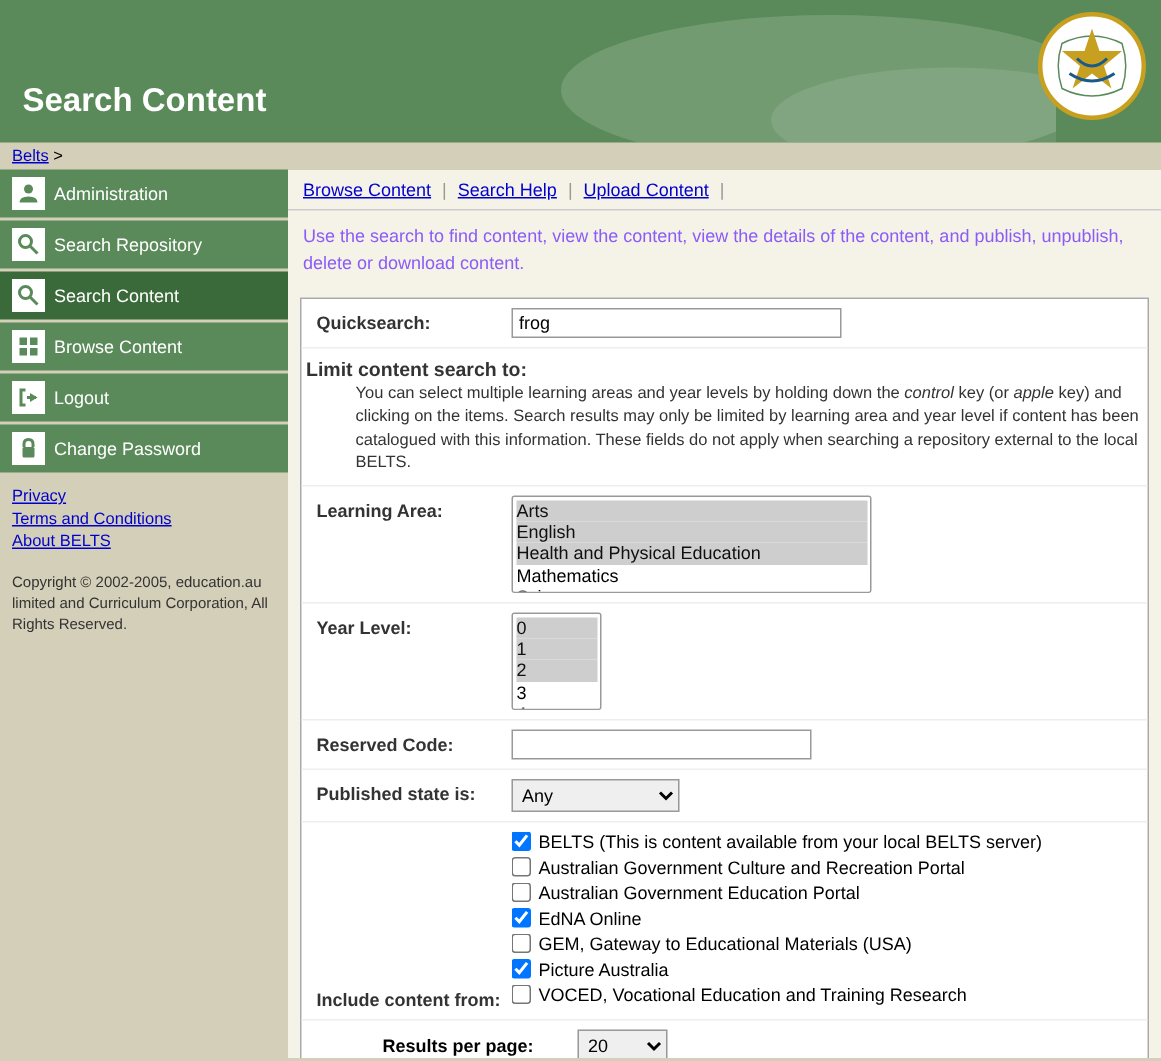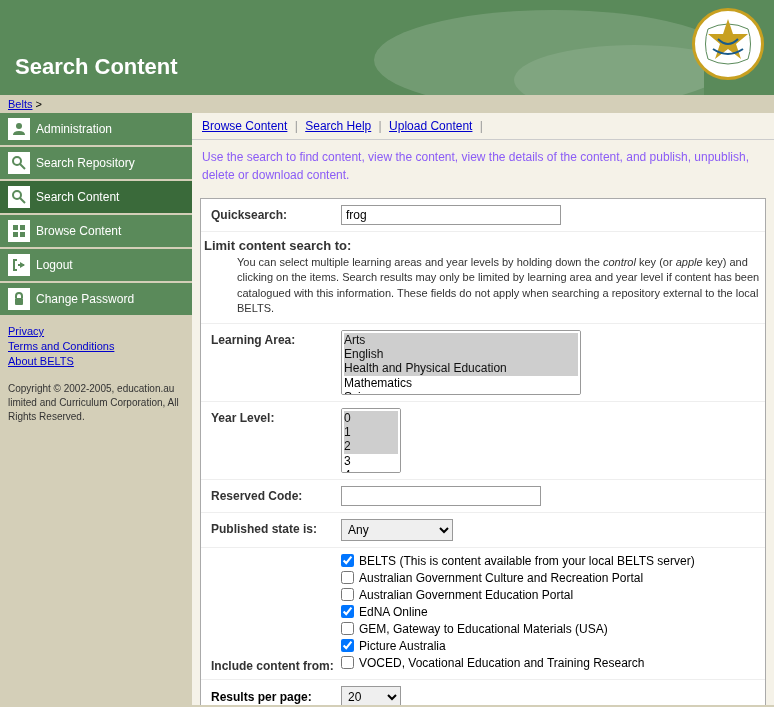--- a/index.html
+++ b/index.html
@@ -45,21 +45,21 @@
 
     .limit-section { padding: 6px 3px; border-bottom: 1px solid #eee; }
     .limit-title { font-weight: bold; font-size: 13px; color: #333; margin-bottom: 2px; }
     .limit-desc { font-size: 11px; color: #333; line-height: 1.4; margin-left: 33px; }
     .limit-desc em { font-style: italic; }
 
     .checkbox-row { display: flex; align-items: center; margin-bottom: 3px; font-size: 12px; }
     .checkbox-row input { margin-right: 5px; }
 
     .results-row { display: flex; align-items: center; padding: 6px 10px; }
-    .results-label { width: 130px; font-weight: bold; font-size: 12px; }
+    .results-label { width: 130px; font-weight: bold; font-size: 12px; margin-left: 44px; }
   </style>
 </head>
 <body>
 
 <div class="header">
   <div class="header-title">Search Content</div>
 
   <svg style="position:absolute;right:70px;top:0;width:350px;height:95px;" viewBox="0 0 350 95">
     <ellipse cx="200" cy="60" rx="180" ry="50" fill="rgba(255,255,255,0.15)"></ellipse>
     <ellipse cx="280" cy="80" rx="120" ry="35" fill="rgba(255,255,255,0.1)"></ellipse>

